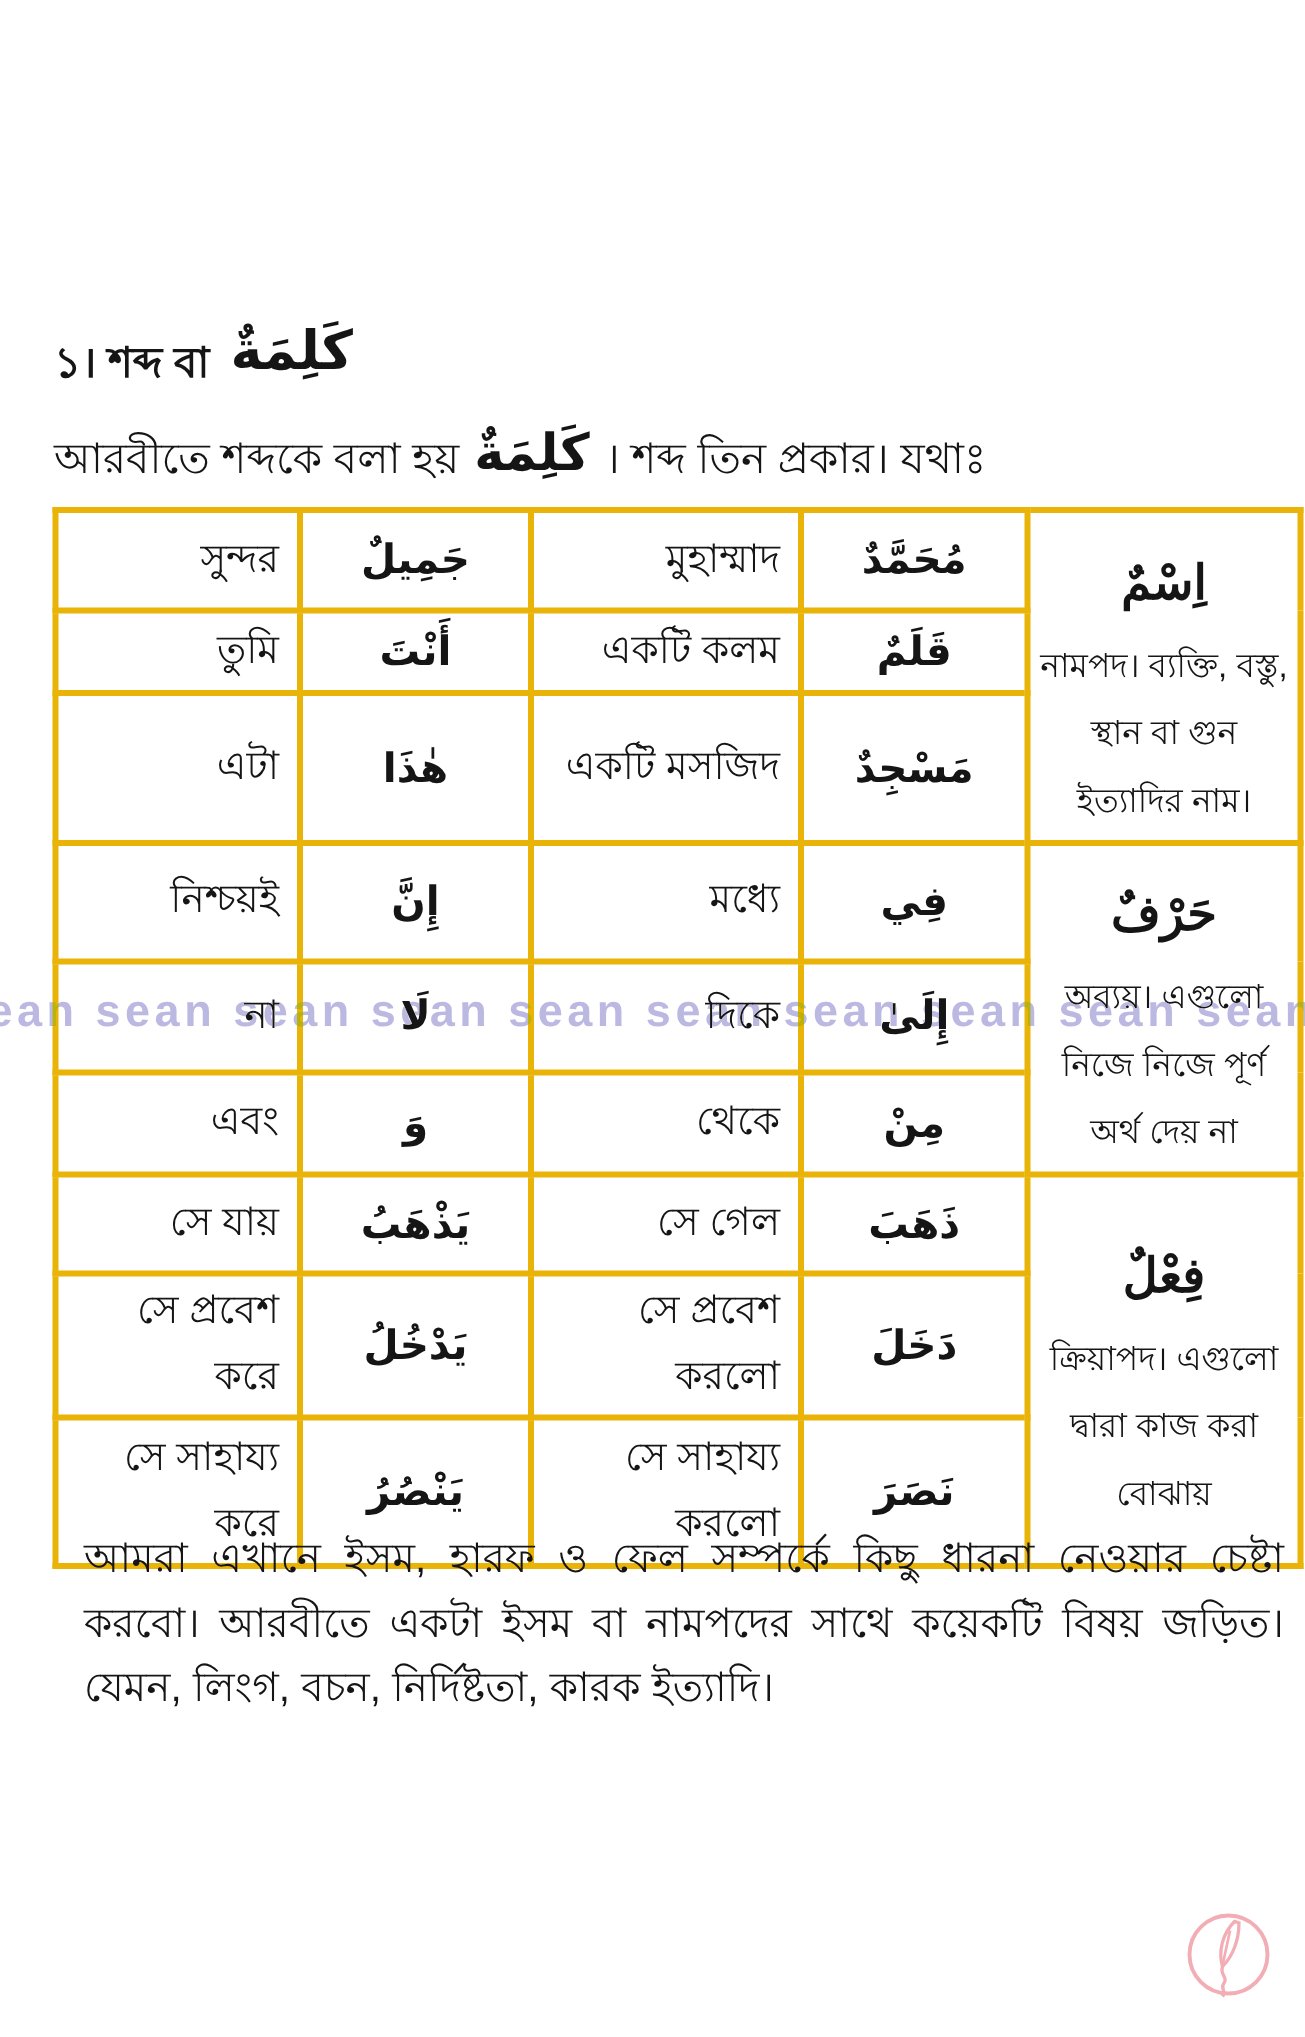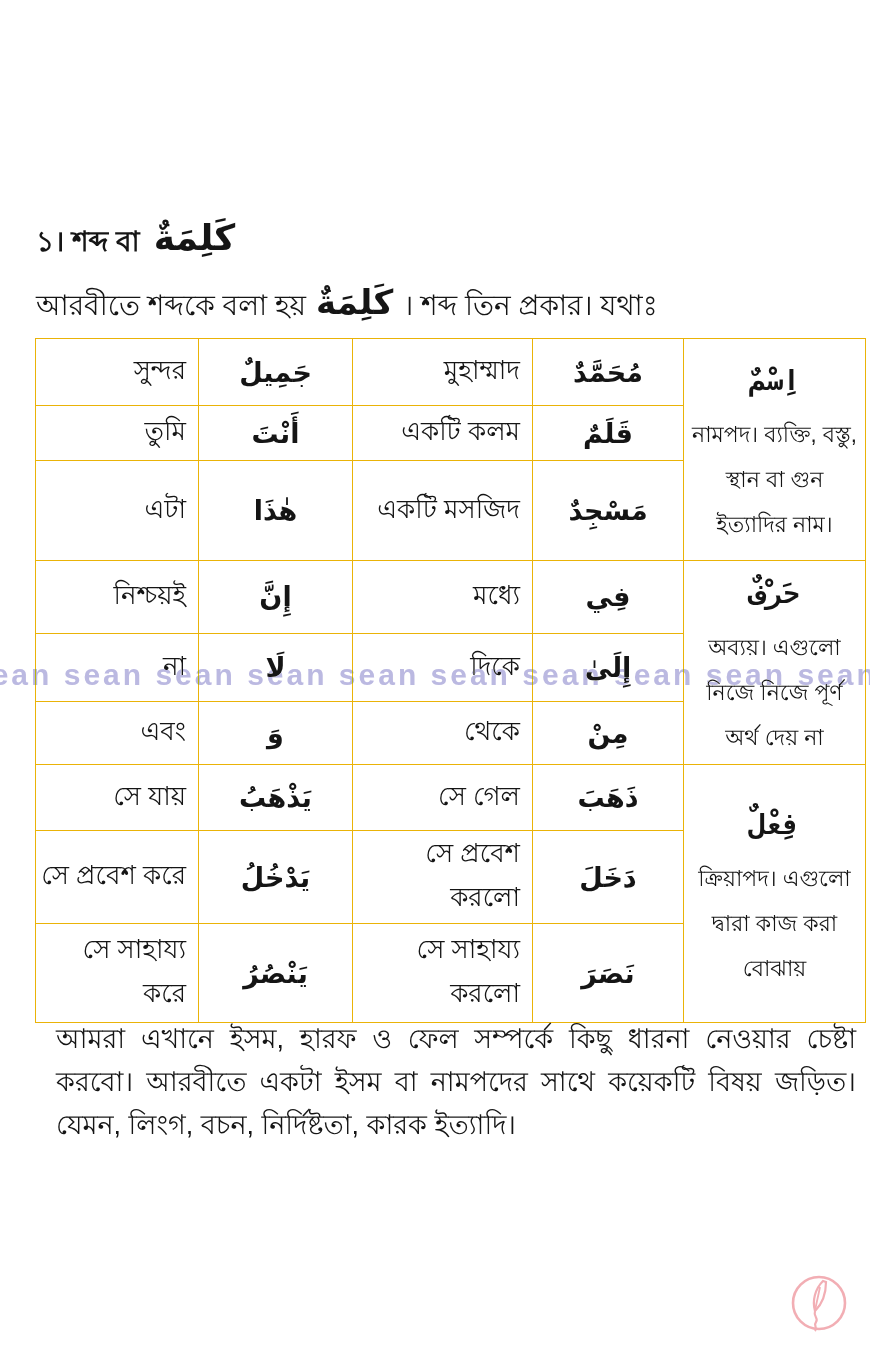--- a/index.html
+++ b/index.html
@@ -8,21 +8,21 @@
     width:870px;height:1358px;
     background:#ffffff;
     overflow:hidden;
     font-family:"Liberation Sans","DejaVu Sans",sans-serif;
     color:#151515;
   }
   
   .heading{
     position:absolute;left:36px;top:220px;
     font-size:28px;font-weight:bold;
-    display:flex;align-items:center;gap:14px;
+    display:flex;gap:14px;
   }
   .heading .ar-big{
     font-family:"DejaVu Sans",sans-serif;
     font-size:36px;font-weight:bold;direction:rtl;
     position:relative;top:-6px;
   }
   .intro{
     position:absolute;left:36px;top:284px;
     font-size:28px;
     display:flex;align-items:center;gap:10px;
@@ -32,35 +32,35 @@
     font-family:"DejaVu Sans",sans-serif;
     font-size:34px;font-weight:bold;direction:rtl;
     position:relative;top:-6px;
   }
   
   table.word-table{
     position:absolute;left:35px;top:338px;
     width:830px;border-collapse:collapse;table-layout:fixed;
   }
   table.word-table td{
-    border:1px solid #eab308;
+    border:4px solid #eab308;
     vertical-align:middle;
     overflow:hidden;
   }
   td.bn{font-size:26px;text-align:right;padding:2px 12px 2px 4px;}
   td.arw{
     font-family:"DejaVu Sans",sans-serif;
     font-size:27px;font-weight:bold;direction:rtl;
     text-align:center;padding:2px 6px;
   }
   td.cat{vertical-align:top;text-align:center;padding:10px 6px 4px 6px;}
   .cat-ar{
-    font-family:Liberation Mono, monospace;
-    font-size:28px;font-weight:bold;direction:rtl;
-    margin:6px 0 14px 0;
+    font-family:Liberation Serif, serif;
+    font-size:32px;font-weight:bold;direction:rtl;
+    margin:16px 0 14px 0;
   }
   .cat-desc{font-size:22px;line-height:45px;}
   tr.h1{height:67px} tr.h2{height:55px} tr.h3{height:100px}
   tr.h4{height:72px} tr.h5{height:68px} tr.h6{height:62px}
   tr.h7{height:66px} tr.h8{height:63px} tr.h9{height:99px}
   
   .body-par{
     position:absolute;left:36px;top:1018px;width:800px;
     font-size:27px;line-height:43px;
     text-align:justify;

